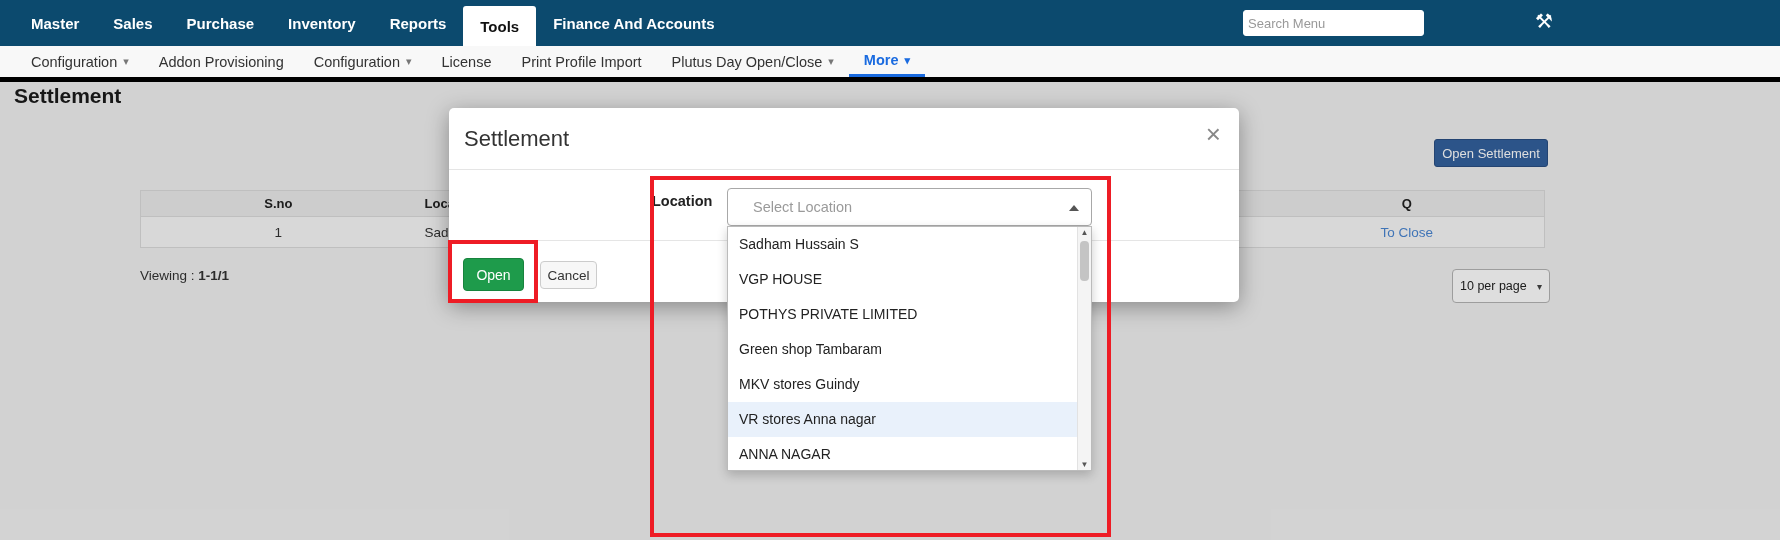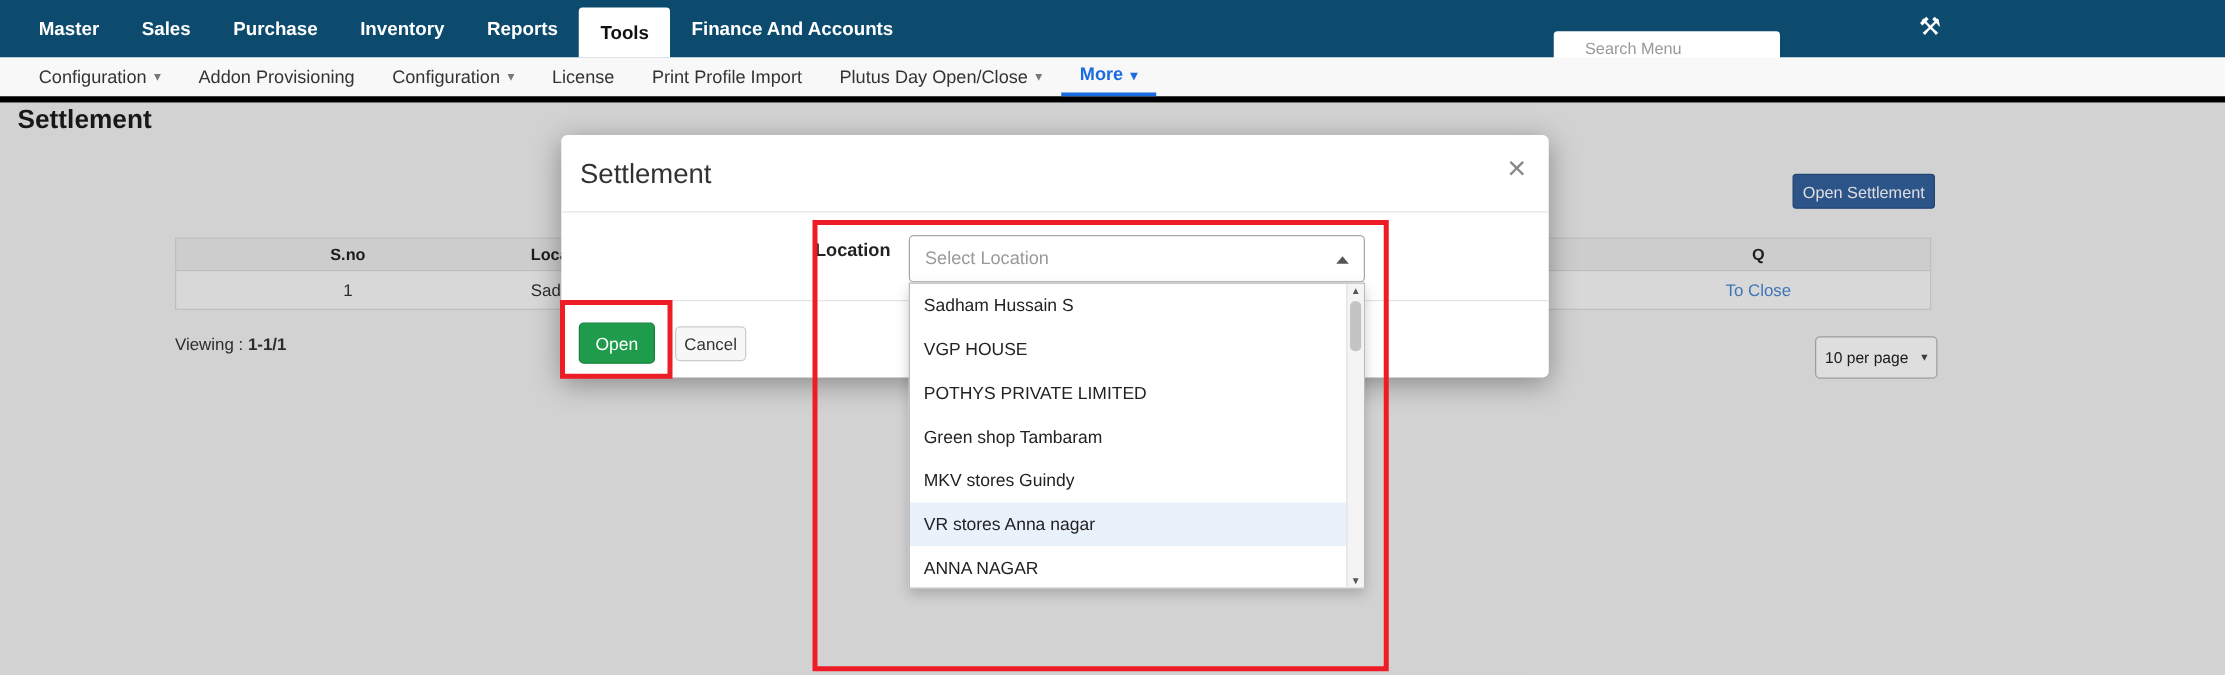--- a/index.html
+++ b/index.html
@@ -4,21 +4,21 @@
 <style>
   * { box-sizing: border-box; }
   html,body { margin:0; padding:0; width:1780px; height:540px; font-family:"Liberation Sans", sans-serif; }
   .screen { position:relative; width:1780px; height:540px; background:#f2f2f2; overflow:hidden; }
 
   
   .topnav { position:absolute; top:0; left:0; width:1780px; height:46px; background:#0c4a6e; z-index:5; }
   .topnav-items { display:flex; align-items:flex-end; height:46px; padding-left:14px; }
   .nav-item { color:#fff; font-weight:bold; font-size:15px; padding:0 17px; height:46px; display:flex; align-items:center; cursor:pointer; white-space:nowrap; }
   .nav-item.active { background:#fff; color:#111; height:40px; border-radius:3px 3px 0 0; }
-  .search-input { position:absolute; left:1243px; top:10px; width:181px; height:26px; border:1px solid #fff; border-radius:3px; padding:0 24px; font-size:13px; color:#333; background:#fff; outline:none;margin-top:15px; }
+  .search-input { position:absolute; left:1243px; top:10px; width:181px; height:26px; border:1px solid #fff; border-radius:3px; padding:0 4px; font-size:13px; color:#333; background:#fff; outline:none; }
   .search-input::placeholder { color:#999; }
   .tools-icon { position:absolute; left:1535px; top:9px; color:#fff; font-size:20px; cursor:pointer; }
 
   
   .subnav { position:absolute; top:46px; left:0; width:1780px; height:36px; background:#f8f8f8; border-bottom:5px solid #000000; display:flex; align-items:stretch; padding-left:16px; z-index:5; }
   .subnav-item { display:flex; align-items:center; gap:6px; padding:0 15px; font-size:14.5px; color:#333; cursor:pointer; white-space:nowrap; }
   .subnav-item .caret { font-size:11px; color:#777; }
   .subnav-item.active { color:#1a6be0; border-bottom:3px solid #1a6be0; font-weight:bold; }
   .subnav-item.active .caret { color:#1a6be0; }
 
@@ -38,21 +38,21 @@
   .per-page .caret { font-size:10px; color:#444; }
 
   
   .overlay { position:absolute; left:0; top:82px; width:1780px; height:458px; background:rgba(0,0,0,0.13); z-index:10; }
   .modal { position:absolute; left:449px; top:108px; width:790px; height:194px; background:#fff; border-radius:5px; box-shadow:0 5px 22px rgba(0,0,0,0.35); z-index:20; }
   .modal-header { position:relative; height:62px; border-bottom:1px solid #e5e5e5; }
   .modal-title { position:absolute; left:15px; top:18px; font-size:22px; color:#333; }
   .modal-close { position:absolute; right:18px; top:13px; font-size:26px; color:#888; cursor:pointer; font-weight:300; line-height:1; }
   .modal-body { position:relative; height:71px; border-bottom:1px solid #e5e5e5; }
   .location-label { position:absolute; left:203px; top:23px; font-size:14.5px; font-weight:600; color:#222; }
-  .select-box { position:absolute; left:278px; top:18px; width:365px; height:38px; border:1px solid #a8a8a8; border-radius:4px; background:#fff; display:flex; align-items:center; padding:0 12px; cursor:pointer; }
+  .select-box { position:absolute; left:278px; top:18px; width:365px; height:38px; border:1px solid #a8a8a8; border-radius:4px; background:#fff; display:flex; align-items:center; padding:0 25px; cursor:pointer; }
   .select-placeholder { color:#9a9a9a; font-size:14.5px; }
   .select-caret { position:absolute; right:12px; top:16px; width:0; height:0; border-left:5px solid transparent; border-right:5px solid transparent; border-bottom:6px solid #555; }
   .modal-footer { position:relative; height:60px; }
   .open-btn { position:absolute; left:14px; top:17px; width:61px; height:33px; background:#1e9b4b; color:#fff; border:1px solid #17833d; border-radius:4px; font-size:14px; cursor:pointer; font-family:inherit; }
   .cancel-btn { position:absolute; left:91px; top:20px; width:57px; height:28px; background:#f7f7f7; border:1px solid #ccc; border-radius:4px; font-size:13.5px; color:#333; cursor:pointer; font-family:inherit; }
 
   
   .dropdown-list { position:absolute; left:727px; top:226px; width:365px; height:245px; background:#fff; border:1px solid #bbb; z-index:30; box-shadow:0 4px 10px rgba(0,0,0,0.2); overflow:hidden; }
   .dropdown-item { height:35px; line-height:35px; padding-left:11px; font-size:14px; color:#222; cursor:pointer; width:350px; white-space:nowrap; overflow:hidden; }
   .dropdown-item.highlight { background:#e9f1fb; }

